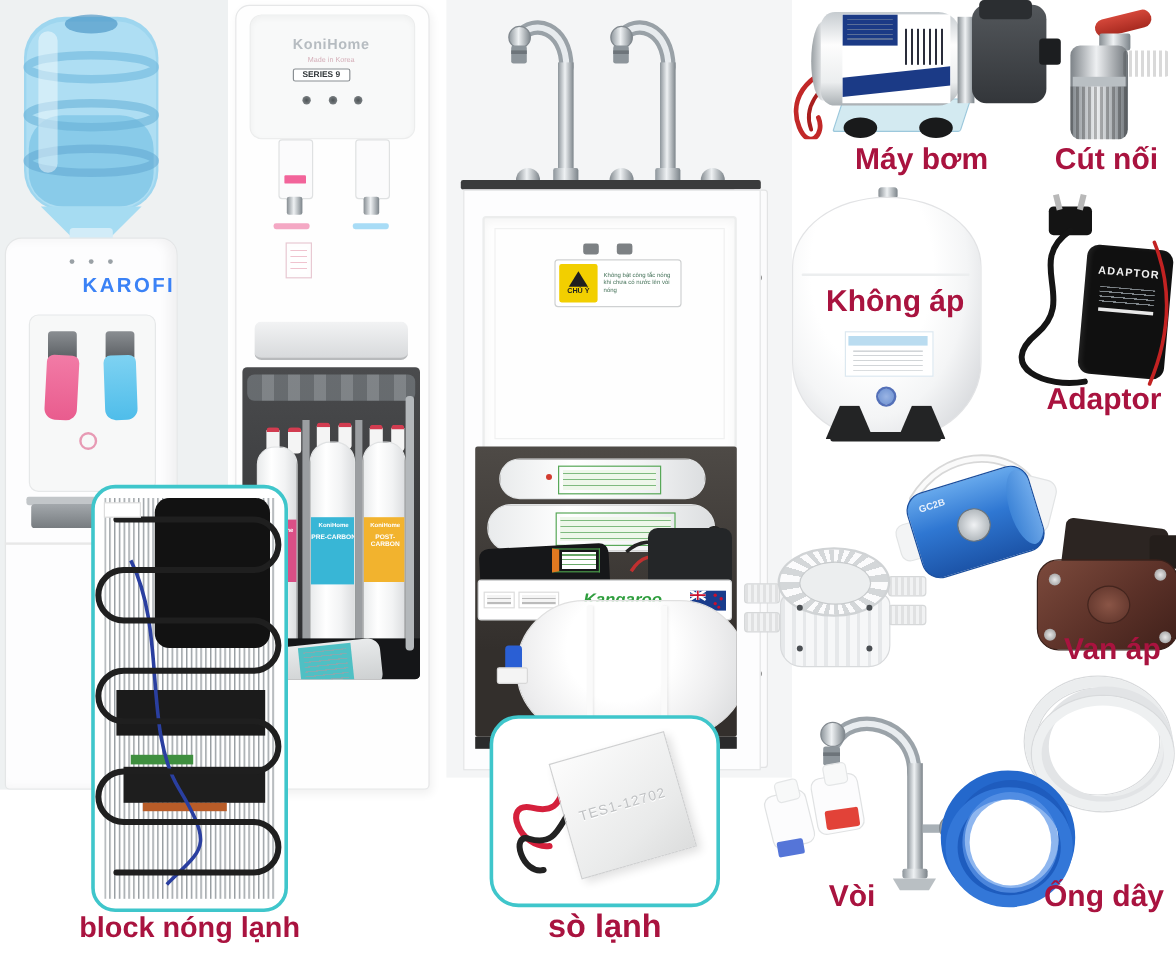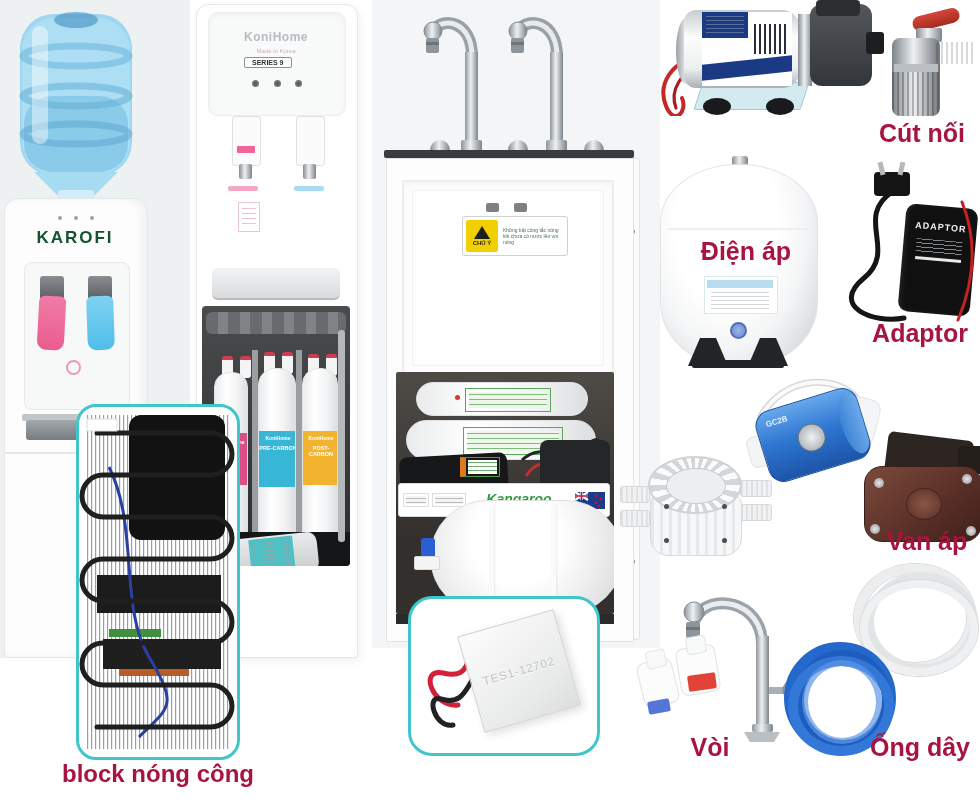--- a/index.html
+++ b/index.html
@@ -34,21 +34,21 @@
       <rect x="20" y="22" width="16" height="118" rx="8" fill="#ffffff" opacity="0.45"></rect>
       <path d="M22,168 L106,168 L80,194 L48,194 Z" fill="#a6dcf2"></path>
       <rect x="46" y="186" width="36" height="12" rx="3" fill="#d2ecf8"></rect>
     </svg>
     <div class="abs" style="left:4px;top:198px;width:142px;height:458px;background:#fdfdfe;border:1px solid #e4e6e7;border-radius:14px 14px 4px 4px;box-shadow:inset -6px 0 10px rgba(0,0,0,0.05);"></div>
     <div class="abs" style="left:58px;top:216px;width:36px;height:5px;display:flex;justify-content:space-between;">
       <i style="width:4px;height:4px;border-radius:50%;background:#9aa1a6;"></i>
       <i style="width:4px;height:4px;border-radius:50%;background:#9aa1a6;"></i>
       <i style="width:4px;height:4px;border-radius:50%;background:#9aa1a6;"></i>
     </div>
-    <div class="abs" style="left:4px;top:228px;width:142px;text-align:center;font:700 17px 'Liberation Sans',sans-serif;letter-spacing:2px;color:#14532d;">KAROFI</div>
+    <div class="abs" style="left:4px;top:228px;width:142px;text-align:right;font:700 17px 'Liberation Sans',sans-serif;letter-spacing:2px;color:#3b82f6;">KAROFI</div>
     <div class="abs" style="left:24px;top:262px;width:104px;height:146px;background:#f7f8f8;border:1px solid #e6e8e9;border-radius:8px;"></div>
     <div class="abs" style="left:40px;top:276px;width:24px;height:26px;background:linear-gradient(180deg,#8a8e92,#55595d);border-radius:3px 3px 5px 5px;"></div>
     <div class="abs" style="left:38px;top:296px;width:27px;height:54px;background:linear-gradient(180deg,#f27ba6,#e95c8e);border-radius:6px 6px 9px 9px;transform:rotate(3deg);"></div>
     <div class="abs" style="left:88px;top:276px;width:24px;height:26px;background:linear-gradient(180deg,#8a8e92,#55595d);border-radius:3px 3px 5px 5px;"></div>
     <div class="abs" style="left:87px;top:296px;width:27px;height:54px;background:linear-gradient(180deg,#7ed2f2,#4fbdea);border-radius:6px 6px 9px 9px;transform:rotate(-2deg);"></div>
     <div class="abs" style="left:66px;top:360px;width:11px;height:11px;border:2px solid #e79ab4;border-radius:50%;"></div>
     <div class="abs" style="left:22px;top:414px;width:108px;height:7px;background:#c2c6c9;border-radius:2px;"></div>
     <div class="abs" style="left:26px;top:420px;width:100px;height:20px;background:linear-gradient(180deg,#a3a8ac,#777c80);border-radius:3px;"></div>
     <div class="abs" style="left:4px;top:452px;width:142px;height:2px;background:#e8e8e8;"></div>
   </div>
@@ -218,33 +218,34 @@
       <rect x="50" y="8" width="96" height="125" rx="12" fill="#121212"></rect>
       <rect x="18" y="168" width="124" height="38" fill="#1b1b1b"></rect>
       <rect x="24" y="232" width="118" height="30" fill="#1e1e1e"></rect>
       <rect x="30" y="222" width="52" height="8" fill="#3f8f3f"></rect>
       <rect x="40" y="262" width="70" height="7" fill="#b85c28"></rect>
       <path d="M30,60 C60,120 40,200 70,250 S 90,300 60,330" fill="none" stroke="#2a3fa0" stroke-width="3"></path>
       <path d="M18,26 H132 A21,21 0 0 1 132,68 H24 A21,21 0 0 0 24,110 H132 A21,21 0 0 1 132,152 H24 A21,21 0 0 0 24,194 H132 A21,21 0 0 1 132,236 H24 A21,21 0 0 0 24,278 H132 A21,21 0 0 1 132,320 H18" fill="none" stroke="#1f1f1f" stroke-width="5" stroke-linecap="round"></path>
       <rect x="8" y="12" width="30" height="12" fill="#ffffff" stroke="#ddd"></rect>
     </svg>
   </div>
-  <div class="lbl" style="left:48px;top:761px;width:220px;font-size:24px;">block nóng công</div>
+  <div class="lbl" style="left:48px;top:761px;width:220px;font-size:24px;">block nóng lạnh</div>
 
   <div class="callout" style="left:408px;top:596px;width:192px;height:160px;border-radius:24px;z-index:5;overflow:hidden;">
     <svg width="110" height="140" viewBox="0 0 110 140" style="position:absolute;left:2px;top:14px;">
       <path d="M95,30 C40,20 70,70 30,60 C5,55 20,95 45,92" fill="none" stroke="#d5203c" stroke-width="5" stroke-linecap="round"></path>
       <path d="M90,46 C50,50 62,96 28,86 C12,81 22,116 40,112" fill="none" stroke="#222" stroke-width="5" stroke-linecap="round"></path>
       <rect x="90" y="24" width="10" height="6" fill="#9aa0a4" transform="rotate(12 95 27)"></rect>
       <rect x="86" y="42" width="10" height="6" fill="#9aa0a4" transform="rotate(8 91 45)"></rect>
     </svg>
     <div style="position:absolute;left:58px;top:22px;width:98px;height:98px;background:linear-gradient(150deg,#fcfcfc,#e9eaea 70%,#dcdddd);border:1px solid #cfd0d1;transform:rotate(-16deg);box-shadow:3px 4px 8px rgba(0,0,0,0.12);display:flex;align-items:center;justify-content:center;">
       <span style="font:400 11.5px 'Liberation Sans',sans-serif;letter-spacing:1px;color:#bfc1c3;text-shadow:0 1px 0 #fff;">TES1-12702</span>
     </div>
   </div>
+  <div class="lbl" style="left:408px;top:758px;width:192px;font-size:27px;">sò lạnh</div>
 
   <div class="abs" style="left:648px;top:2px;width:235px;height:120px;">
     <div class="abs" style="left:50px;top:80px;width:105px;height:26px;background:rgba(168,214,228,.5);border:1px solid #9cc8dc;transform:skewX(-18deg);border-radius:2px;"></div>
     <div class="abs" style="left:55px;top:96px;width:28px;height:17px;background:#191a1b;border-radius:50%;"></div>
     <div class="abs" style="left:118px;top:96px;width:28px;height:17px;background:#191a1b;border-radius:50%;"></div>
     <svg width="66" height="76" viewBox="0 0 66 76" style="position:absolute;left:0;top:38px;">
       <path d="M60,14 C20,20 10,46 18,66 S 40,72 34,58" fill="none" stroke="#c22828" stroke-width="4" stroke-linecap="round"></path>
       <path d="M62,22 C30,30 22,52 28,68" fill="none" stroke="#a81e1e" stroke-width="3.2" stroke-linecap="round"></path>
     </svg>
     <div class="abs" style="left:28px;top:16px;width:20px;height:66px;background:linear-gradient(90deg,#9aa0a4,#e8eaec 50%,#8a9094);border-radius:50%;"></div>
@@ -253,20 +254,21 @@
       <i style="position:absolute;left:0;top:0;width:46px;height:26px;background:#1b3a86;"></i>
       <i class="microlines" style="position:absolute;left:4px;top:4px;width:38px;height:18px;opacity:.5;"></i>
       <i style="position:absolute;left:0;top:48px;width:90px;height:16px;background:#1b3a86;transform:skewY(-6deg);"></i>
       <i style="position:absolute;left:52px;top:12px;width:32px;height:30px;background:repeating-linear-gradient(90deg,#2a2d3a 0 2px,transparent 2px 5px);"></i>
     </div>
     <div class="abs chrome-v" style="left:150px;top:12px;width:14px;height:72px;"></div>
     <div class="abs" style="left:162px;top:2px;width:62px;height:82px;background:linear-gradient(180deg,#53575b,#33363a);border-radius:12px;"></div>
     <div class="abs" style="left:168px;top:-2px;width:44px;height:16px;background:#2b2e31;border-radius:4px;"></div>
     <div class="abs" style="left:218px;top:30px;width:18px;height:22px;background:#1c1e20;border-radius:3px;"></div>
   </div>
+  <div class="lbl" style="left:668px;top:120px;width:200px;">Máy bơm</div>
 
   <div class="abs" style="left:872px;top:8px;width:105px;height:112px;">
     <div class="abs" style="left:40px;top:4px;width:48px;height:15px;background:linear-gradient(180deg,#d4473a,#a82a20);border-radius:8px;transform:rotate(-14deg);"></div>
     <div class="abs chrome-v" style="left:44px;top:20px;width:26px;height:14px;border-radius:2px;"></div>
     <div class="abs" style="left:20px;top:30px;width:48px;height:78px;background:linear-gradient(90deg,#7d8388,#eef0f2 45%,#6f757a);border-radius:8px;"></div>
     <div class="abs" style="left:20px;top:64px;width:48px;height:44px;background:repeating-linear-gradient(90deg,rgba(20,20,20,.28) 0 2px,transparent 2px 5px);border-radius:0 0 8px 8px;"></div>
     <div class="abs" style="left:22px;top:56px;width:44px;height:8px;background:#b9bfc3;"></div>
     <div class="abs" style="left:64px;top:34px;width:38px;height:22px;background:linear-gradient(180deg,#c8ced2,#8e9498);border-radius:3px;background-image:repeating-linear-gradient(90deg,rgba(0,0,0,.15) 0 2px,transparent 2px 5px);"></div>
   </div>
   <div class="lbl" style="left:862px;top:120px;width:120px;">Cút nối</div>
@@ -277,21 +279,21 @@
     <div class="abs" style="left:16px;top:72px;width:140px;height:2px;background:#eceeef;border-radius:1px;"></div>
     <div class="abs" style="left:52px;top:120px;width:72px;height:36px;background:#fff;border:1px solid #dce8f0;">
       <i style="position:absolute;left:2px;top:3px;width:66px;height:8px;background:#badcf0;"></i>
       <i class="microlines" style="position:absolute;left:6px;top:15px;width:58px;height:17px;opacity:.45;"></i>
     </div>
     <div class="abs" style="left:78px;top:166px;width:17px;height:17px;background:radial-gradient(#9ab4e4,#6a8fd0);border:2px solid #5470b8;border-radius:50%;box-sizing:border-box;"></div>
     <div class="abs" style="left:36px;top:182px;width:40px;height:28px;background:#232425;clip-path:polygon(30% 0,70% 0,100% 100%,0 100%);"></div>
     <div class="abs" style="left:96px;top:182px;width:40px;height:28px;background:#232425;clip-path:polygon(30% 0,70% 0,100% 100%,0 100%);"></div>
     <div class="abs" style="left:40px;top:204px;width:92px;height:8px;background:#232425;border-radius:2px;"></div>
   </div>
-  <div class="lbl" style="left:660px;top:238px;width:172px;z-index:3;">Điện áp</div>
+  <div class="lbl" style="left:660px;top:238px;width:172px;z-index:3;">Không áp</div>
 
   <div class="abs" style="left:846px;top:162px;width:132px;height:196px;">
     <div class="abs" style="left:28px;top:10px;width:36px;height:24px;background:#141414;border-radius:4px;"></div>
     <i class="abs" style="left:33px;top:0;width:5px;height:13px;background:#b8b8b8;transform:rotate(-14deg);"></i>
     <i class="abs" style="left:53px;top:0;width:5px;height:13px;background:#b8b8b8;transform:rotate(14deg);"></i>
     <svg width="90" height="160" viewBox="0 0 90 160" style="position:absolute;left:0;top:22px;">
       <path d="M46,8 C 8,34 52,66 18,94 S 26,140 58,134" fill="none" stroke="#151515" stroke-width="5" stroke-linecap="round"></path>
     </svg>
     <div class="abs" style="left:56px;top:44px;width:72px;height:108px;background:#101010;border-radius:10px;transform:rotate(5deg);box-shadow:inset 3px 0 4px rgba(255,255,255,0.07);">
       <div style="position:absolute;left:0;top:16px;width:72px;text-align:center;font:700 9px 'Liberation Sans',sans-serif;letter-spacing:1px;color:#f2f2f2;">ADAPTOR</div>

